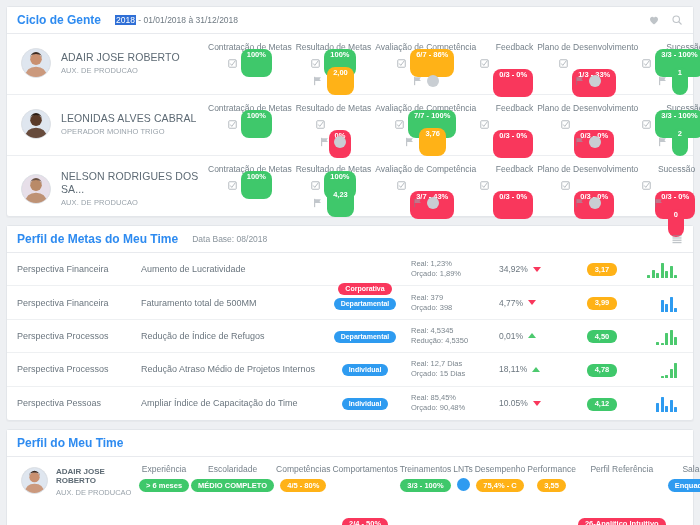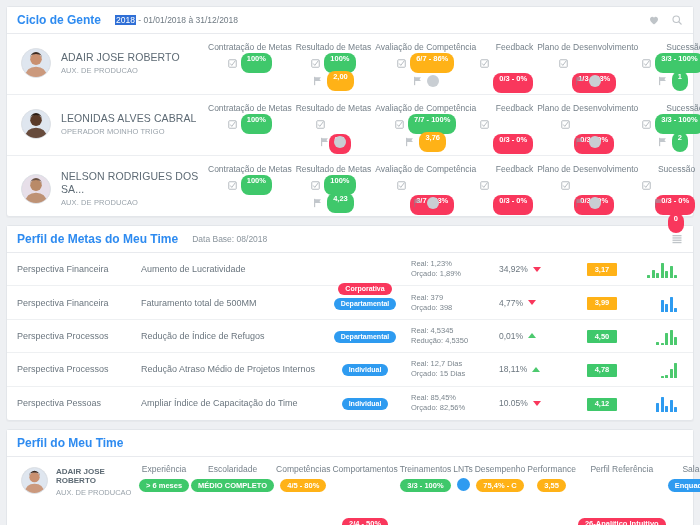--- a/index.html
+++ b/index.html
@@ -72,21 +72,21 @@
   .metric-label { font-size:8.5px; color:#76818a; white-space:nowrap; margin-bottom:4px; }
   .metric-line { display:flex; align-items:center; justify-content:center; gap:4px; height:14px; }
   .metric-line + .metric-line { margin-top:4px; }
 
   .pill {
     display:inline-block;
     border-radius:8px;
     color:#fff;
     font-size:7.5px;
     font-weight:bold;
-    padding:2px 6px 10px 6px;
+    padding:2px 6px 18px 6px;
     line-height:8px;
     white-space:nowrap;
   }
   .pill.green  { background:#3fc86b; }
   .pill.red    { background:#f9375c;margin-top:40px; }
   .pill.orange { background:#ffb217; }
   .pill.blue   { background:#2e9bf0; }
   .dot {
     display:inline-block; width:12px; height:12px; border-radius:50%;
     color:#fff; font-size:7.5px; font-weight:bold;
@@ -109,21 +109,21 @@
   .f-persp { width:124px; flex:none; font-size:9px; color:#6b767f; }
   .f-goal  { flex:1; font-size:9px; color:#6b767f; }
   .f-type  { width:92px; flex:none; text-align:center; }
   .f-type .pill { font-size:7px; padding:2px 7px; }
   .f-vals  { width:88px; flex:none; font-size:7.5px; color:#7c868e; line-height:10px; }
   .f-pct   { width:72px; flex:none; font-size:8.5px; color:#6b767f; display:flex; align-items:center; gap:5px; }
   .tri { width:0;height:0; }
   .tri.down { border-left:4px solid transparent;border-right:4px solid transparent;border-top:5px solid #f9375c; }
   .tri.up   { border-left:4px solid transparent;border-right:4px solid transparent;border-bottom:5px solid #4cc96e; }
   .f-score { width:62px; flex:none; text-align:center; }
-  .f-score .pill { font-size:7.5px; padding:2.5px 8px; border-radius:1px; }
+  .f-score .pill { font-size:7.5px; padding:2.5px 8px; border-radius:6px; }
   .f-spark { width:50px; flex:none; display:flex; align-items:flex-end; justify-content:flex-end; height:18px; gap:1.5px; padding-right:6px;}
   .bar { width:3px; border-radius:.5px; }
 
   
   .perfil-row { display:flex; align-items:flex-start; padding:7px 6px 6px 6px; }
   .perfil-person { display:flex; align-items:flex-start; width:125px; flex:none; padding-left:8px; padding-top:3px;}
   .perfil-person .avatar { width:27px;height:27px;margin-right:8px; }
   .pp-name { font-size:8px; font-weight:bold; color:#5d6a74; line-height:9.5px; }
   .pp-role { font-size:7.5px; color:#9aa3ab; line-height:9.5px; margin-top:2px;}
   .perfil-metrics { display:flex; flex:1; }
@@ -636,21 +636,21 @@
             <span class="bar" style="height:9px;background:#4cc96e"></span>
             <span class="bar" style="height:15px;background:#4cc96e"></span>
           </div>
         </div>
         <div class="farol-row">
           <div class="f-persp">Perspectiva Pessoas</div>
           <div class="f-goal">Ampliar Índice de Capacitação do Time</div>
           <div class="f-type"><span class="pill blue">Individual</span></div>
           <div class="f-vals">
             <div>Real: 85,45%</div>
-            <div>Orçado: 82,56%</div>
+            <div>Orçado: 90,48%</div>
           </div>
           <div class="f-pct">
             <span>10.05%</span>
             <span class="tri down"></span>
           </div>
           <div class="f-score"><span class="pill green">4,12</span></div>
           <div class="f-spark">
             <span class="bar" style="height:9px;background:#2e9bf0"></span>
             <span class="bar" style="height:15px;background:#2e9bf0"></span>
             <span class="bar" style="height:6px;background:#2e9bf0"></span>

